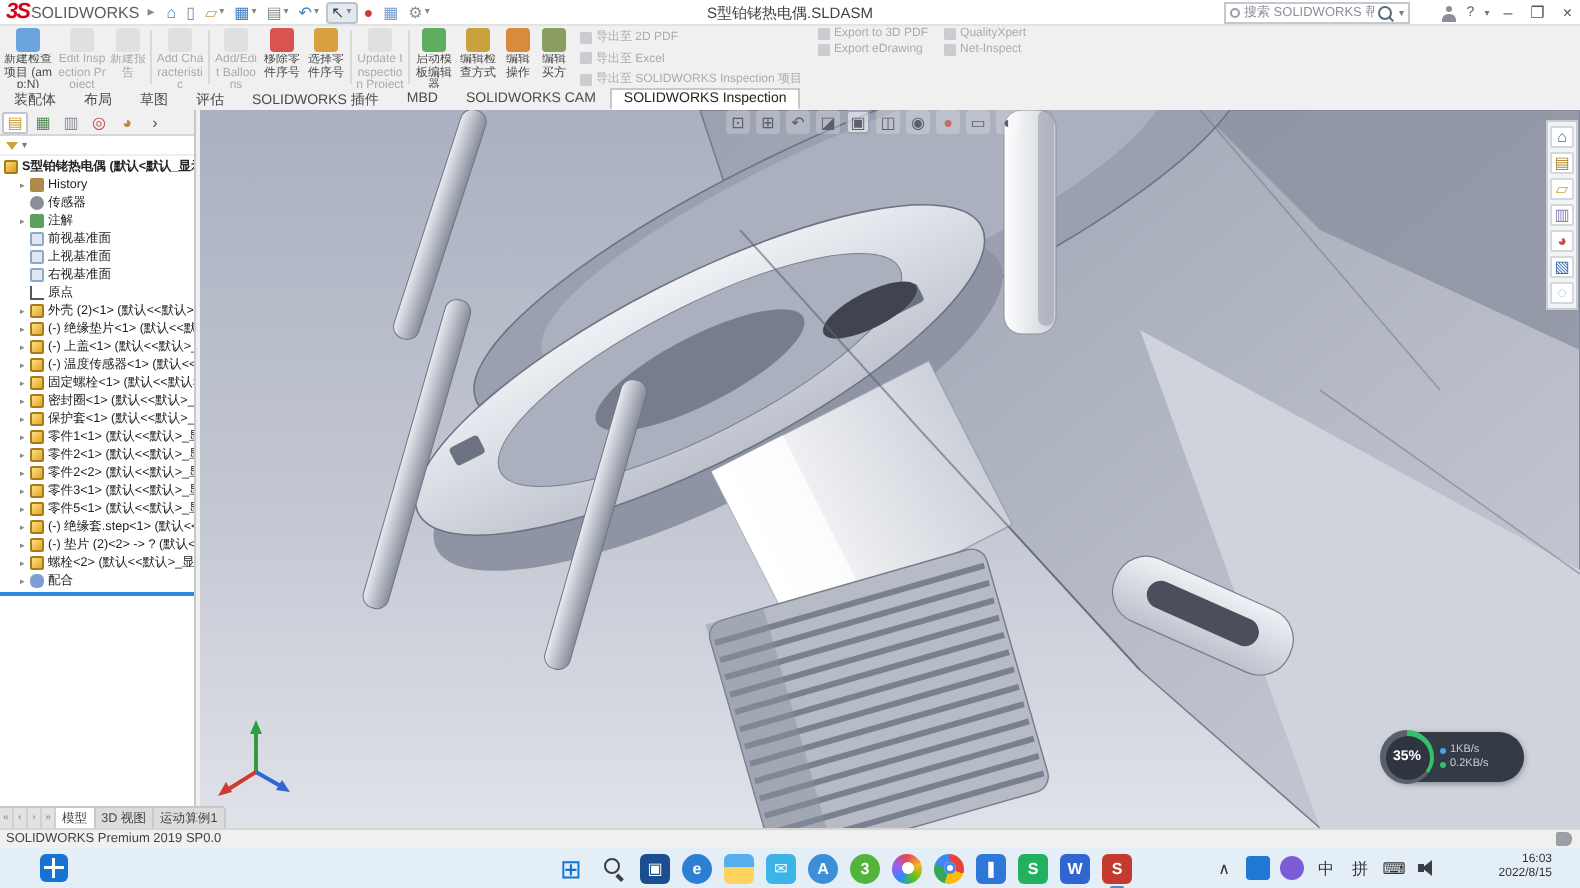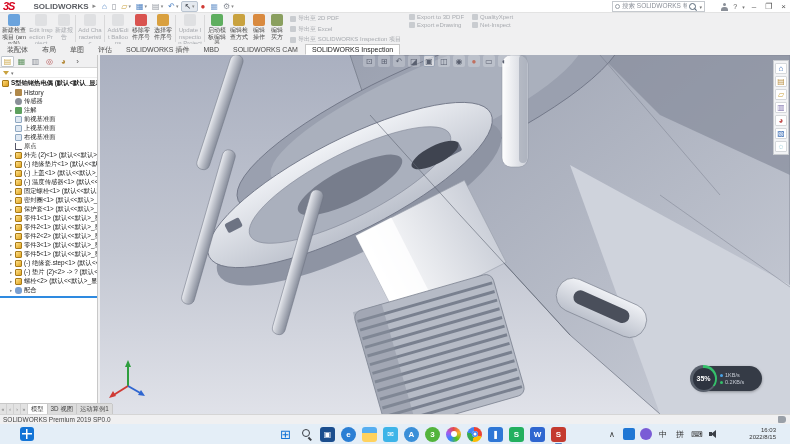--- a/index.html
+++ b/index.html
@@ -3,21 +3,21 @@
 <meta charset="utf-8">
 <style>
   * { margin:0; padding:0; box-sizing:border-box; }
   html,body { width:790px; height:444px; overflow:hidden; font-family:"Liberation Sans","DejaVu Sans",sans-serif; }
   .app { position:relative; width:790px; height:444px; background:#f0f0f1; font-size:8px; color:#333; }
 
   
   .titlebar { position:absolute; top:0; left:0; right:0; height:13px; background:#fff; border-bottom:1px solid #e3e3e3; display:flex; align-items:center; }
   .logo { display:flex; align-items:center; padding:0 2px 0 3px; height:13px; }
   .logo-ds { color:#d6001c; font-weight:bold; font-style:italic; font-size:11px; letter-spacing:-1px; }
-  .logo-tx { color:#5a5d63; font-weight:bold; font-size:8px; letter-spacing:0; margin-left:19px; }
+  .logo-tx { color:#5a5d63; font-weight:normal; font-size:8px; letter-spacing:0; margin-left:1px; }
   .logo-arrow { color:#888; font-size:7px; margin:0 4px 0 2px; }
   .qa { display:flex; align-items:center; gap:1px; }
   .qa-ico { display:inline-flex; align-items:center; height:11px; padding:0 2px; font-size:8px; color:#666; cursor:default; border-radius:2px; }
   .qa-ico.active { background:#e4e9ef; border:1px solid #b9c4d1; }
   .qa-ico.drop::after { content:"▾"; font-size:5px; color:#888; margin-left:1px; }
   .doc-title { position:absolute; left:295px; width:200px; text-align:center; font-size:7.5px; color:#444; top:2px; }
   .search-box { position:absolute; left:612px; top:1px; width:93px; height:11px; border:1px solid #c5c9ce; background:#fff; display:flex; align-items:center; padding:0 2px; gap:2px; }
   .sb-dot { width:5px; height:5px; border-radius:50%; border:1px solid #9aa0a8; flex:none; }
   .sb-text { color:#8a8f98; font-size:6.5px; white-space:nowrap; overflow:hidden; flex:1; }
   .mag { position:relative; width:8px; height:8px; flex:none; }
@@ -164,20 +164,21 @@
         <span class="qa-ico" style="color: rgb(208, 58, 52);">
           <span class="tglyph">●</span>
         </span>
         <span class="qa-ico" style="color: rgb(122, 160, 208);">
           <span class="tglyph">▦</span>
         </span>
         <span class="qa-ico drop" style="color: rgb(138, 143, 152);">
           <span class="tglyph">⚙</span>
         </span>
       </div>
+    <div class="doc-title">S型铂铑热电偶.SLDASM</div>
     <div class="search-box">
       <span class="sb-dot"></span>
       <span class="sb-text">搜索 SOLIDWORKS 帮助</span>
       <span class="mag"></span>
       <span class="caret">▾</span>
     </div>
     <div class="tb-right">
       <span class="person"></span>
       <span class="tbr-btn">?</span>
       <span class="caret">▾</span>

